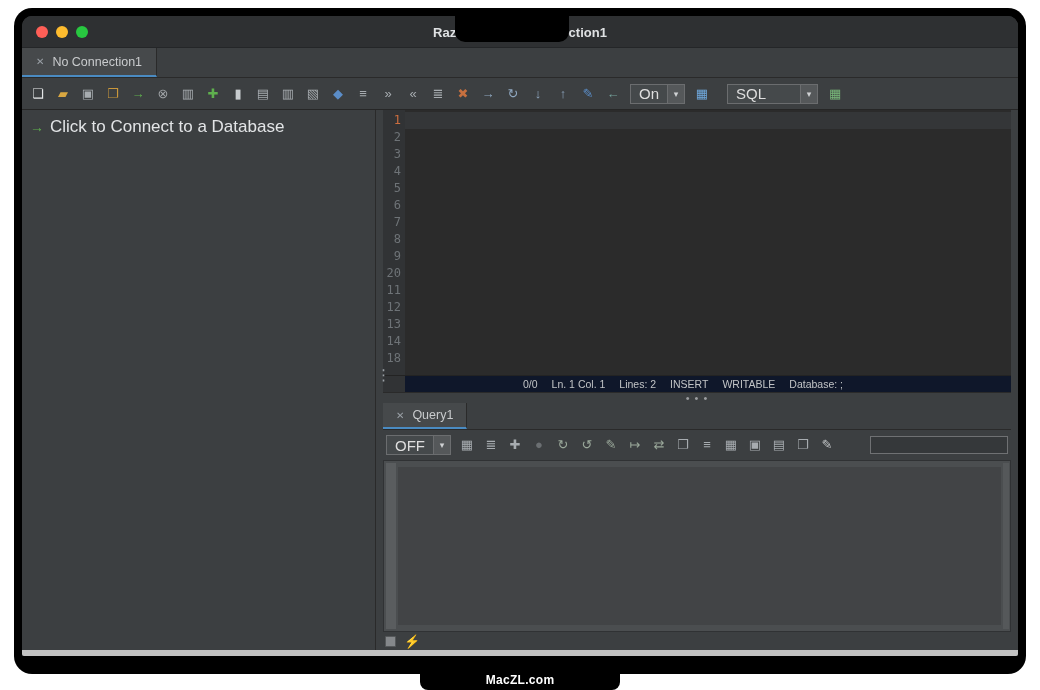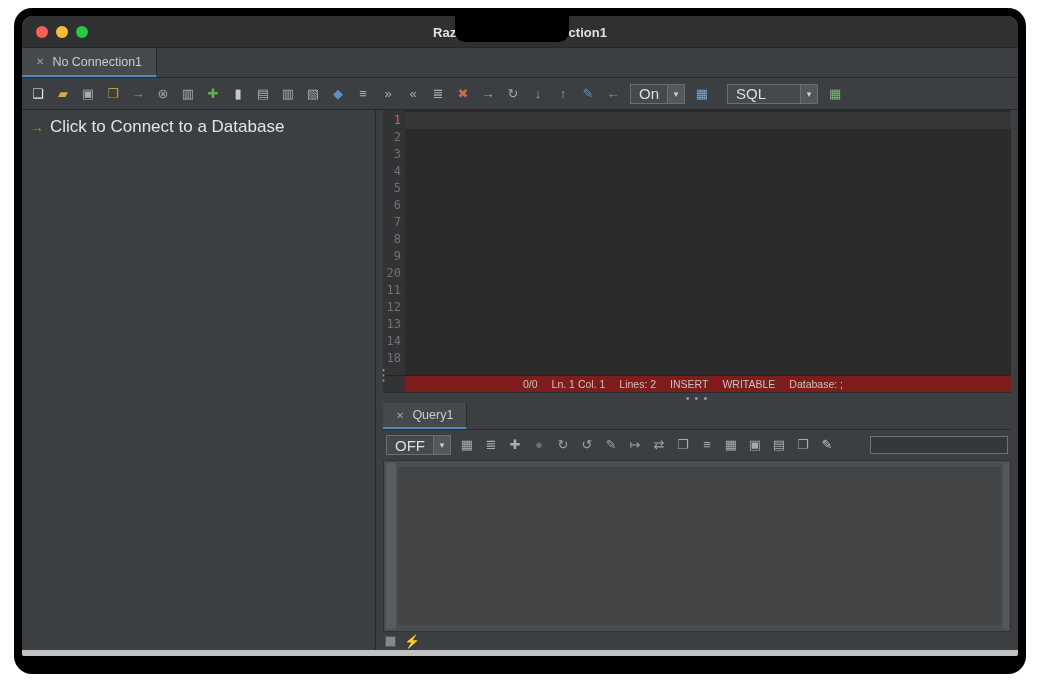--- a/index.html
+++ b/index.html
@@ -49,21 +49,21 @@
 
   .right-panel { flex:1; display:flex; flex-direction:column; min-width:0; padding-right:7px; background:#3c3f41; }
 
   .editor { height:266px; flex:none; display:flex; background:#2b2b2b; border-bottom:1px solid #232323; }
   .gutter { width:22px; flex:none; background:#313335; padding:2px 4px 0 0; text-align:right;
             font-family:"DejaVu Sans Mono", monospace; font-size:12px; line-height:17px; color:#6e7377; }
   .gutter .ln.active { color:#cc6e3f; }
   .editor-body { flex:1; position:relative; cursor:text; }
   .current-line { position:absolute; left:0; right:0; top:2px; height:17px; background:#343638; }
 
-  .statusbar { height:17px; flex:none; background:#7f1d1d; border-bottom:1px solid #2a2a2a; display:flex; align-items:center;
+  .statusbar { height:17px; flex:none; background:#0f172a; border-bottom:1px solid #2a2a2a; display:flex; align-items:center;
                gap:14px; font-size:10.5px; color:#c2c4c6; }
   .statusbar .corner { width:22px; height:100%; background:#313335; margin-right:104px; flex:none; }
 
   .hsplit { height:10px; flex:none; background:#3c3f41; display:flex; align-items:center; justify-content:center;
             cursor:row-resize; color:#9b9da0; font-size:11px; letter-spacing:1px; line-height:6px; }
 
   .qtabbar { height:27px; flex:none; background:#3c3f41; border-bottom:1px solid #2a2a2a; display:flex; align-items:stretch; }
   .qtab { display:flex; align-items:center; gap:8px; padding:0 13px; background:#46494b; color:#c9cbcd; font-size:12.5px;
           border-right:1px solid #2a2a2a; border-bottom:2px solid #4a8bc2; cursor:default; }
   .qtab .close { color:#9aa0a6; font-size:10px; }
@@ -243,13 +243,16 @@
         </div>
 
       </div>
     </div>
 
     <div class="window-bottom"></div>
   </div>
 
   <div class="notch"></div>
 
+  <div class="watermark-tab">
+    <span>MacZL.com</span>
+  </div>
 </div>
 
 </body></html>

